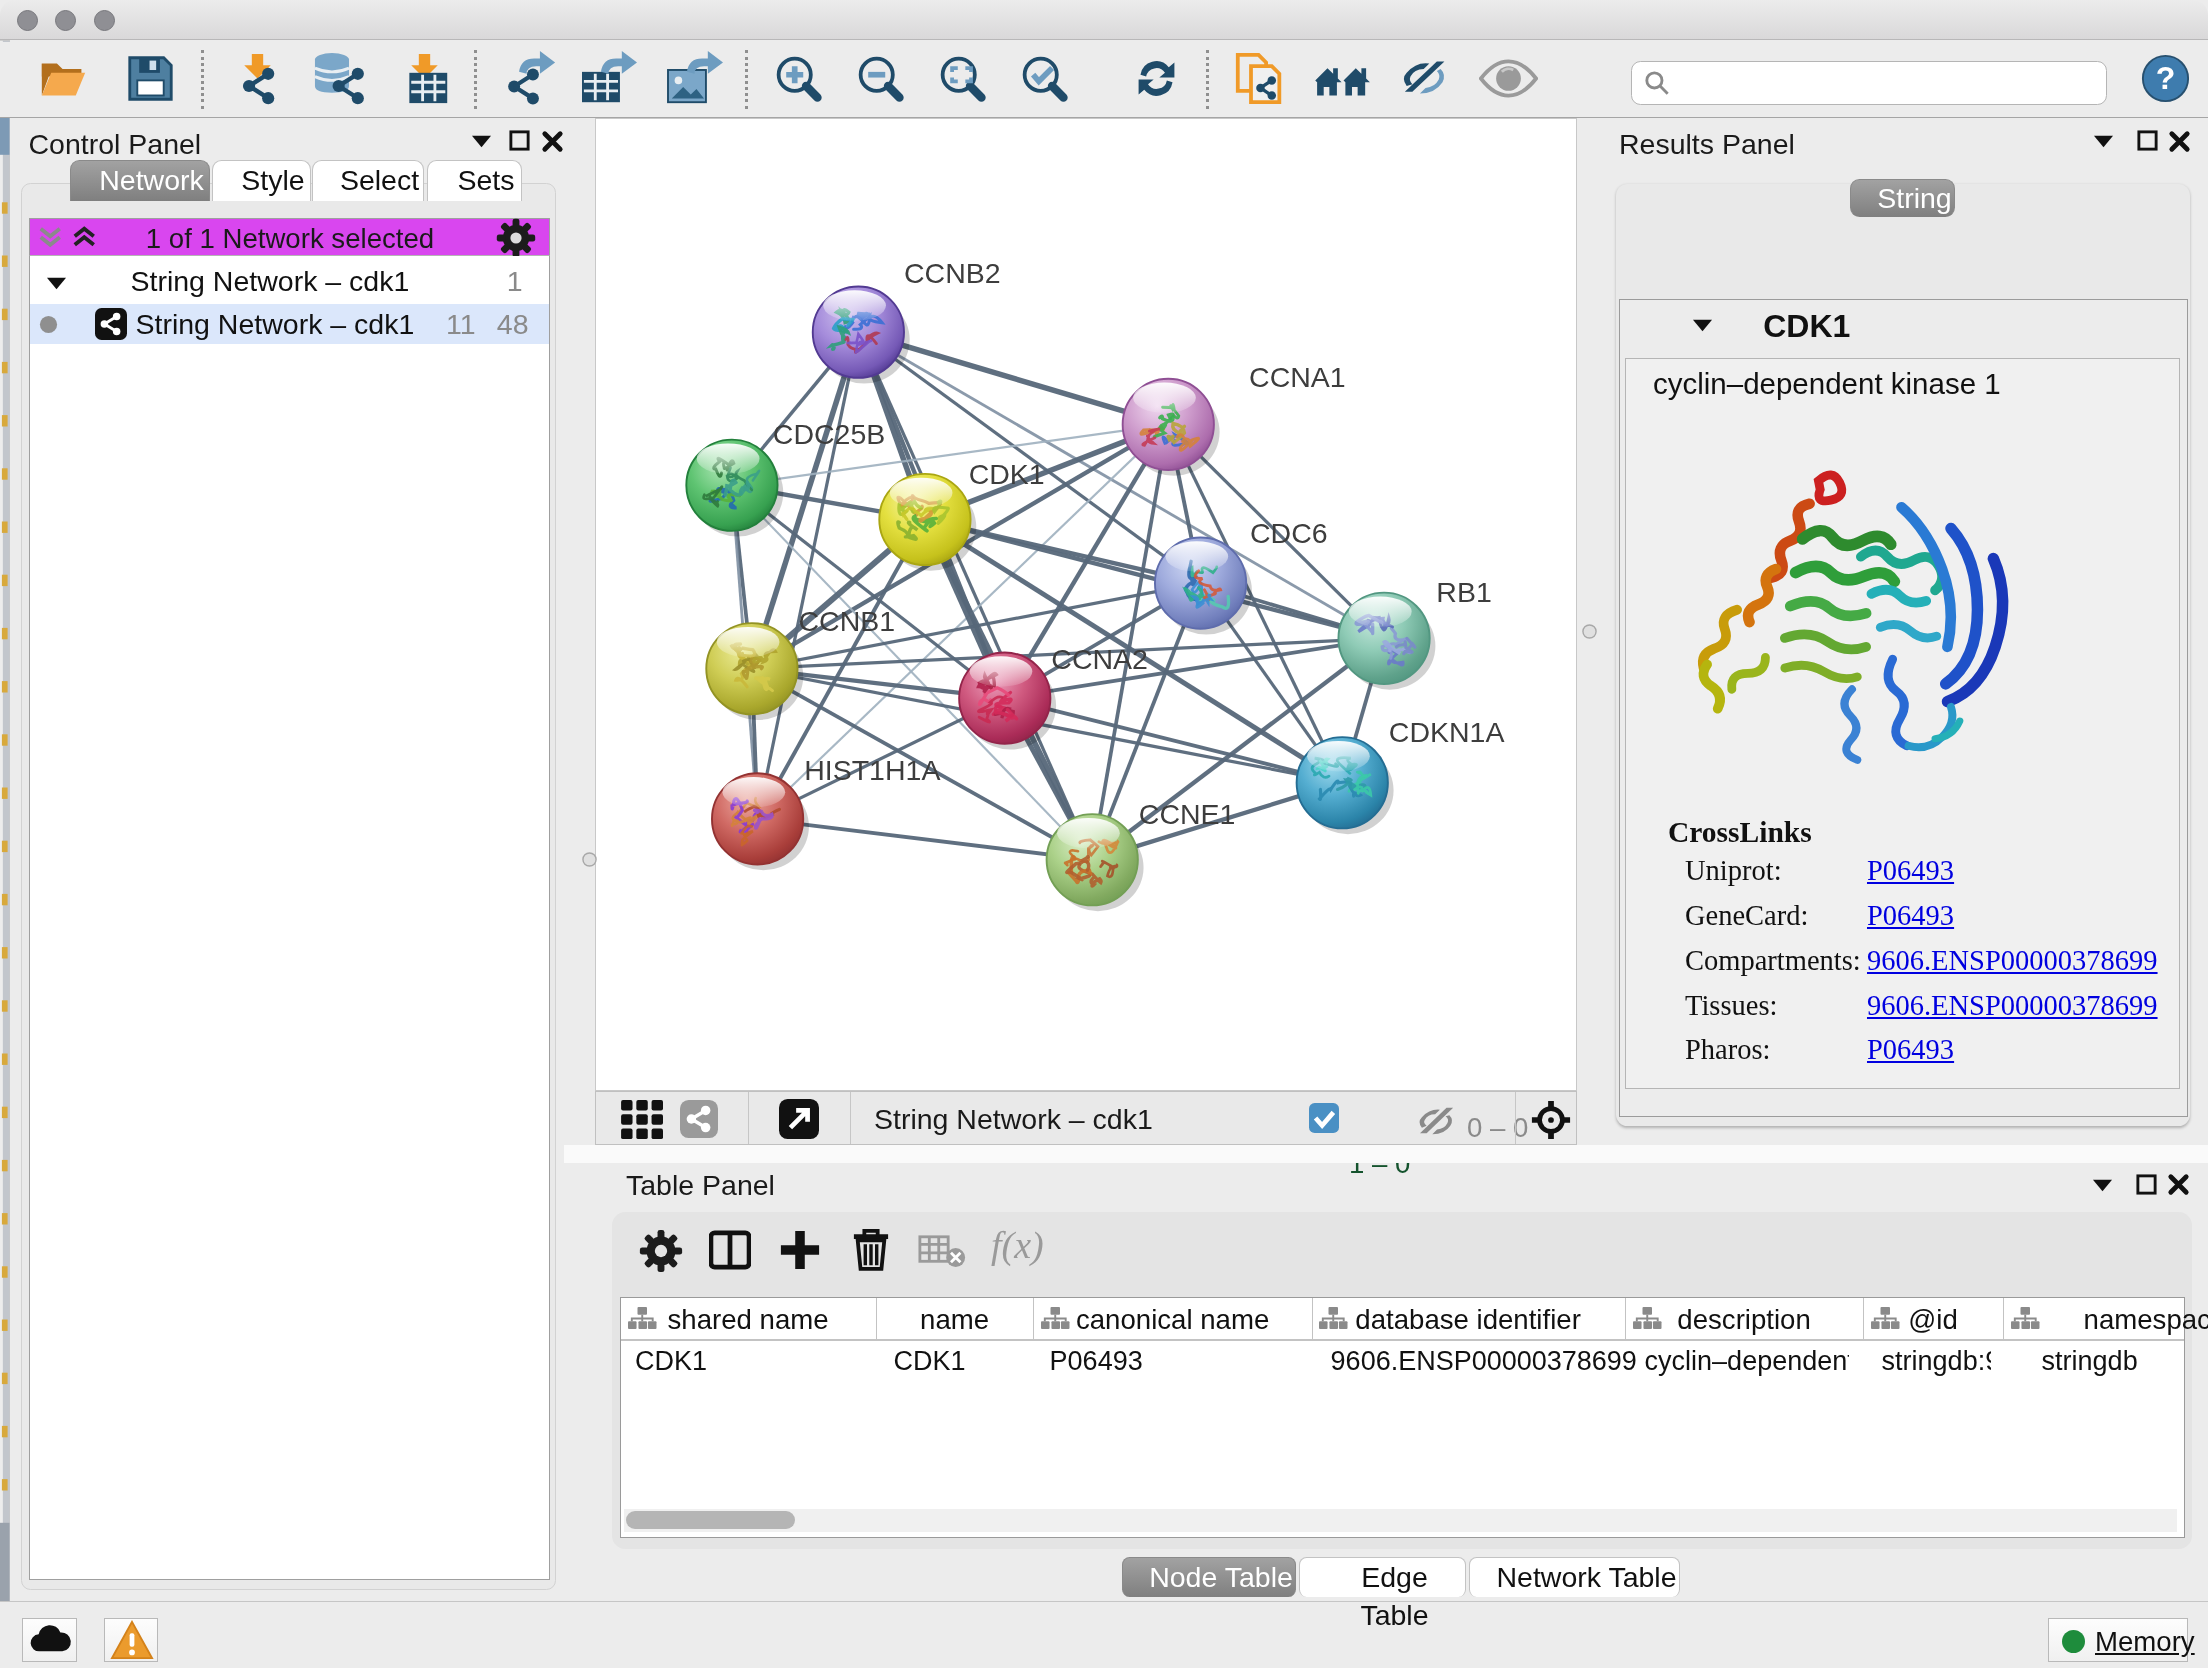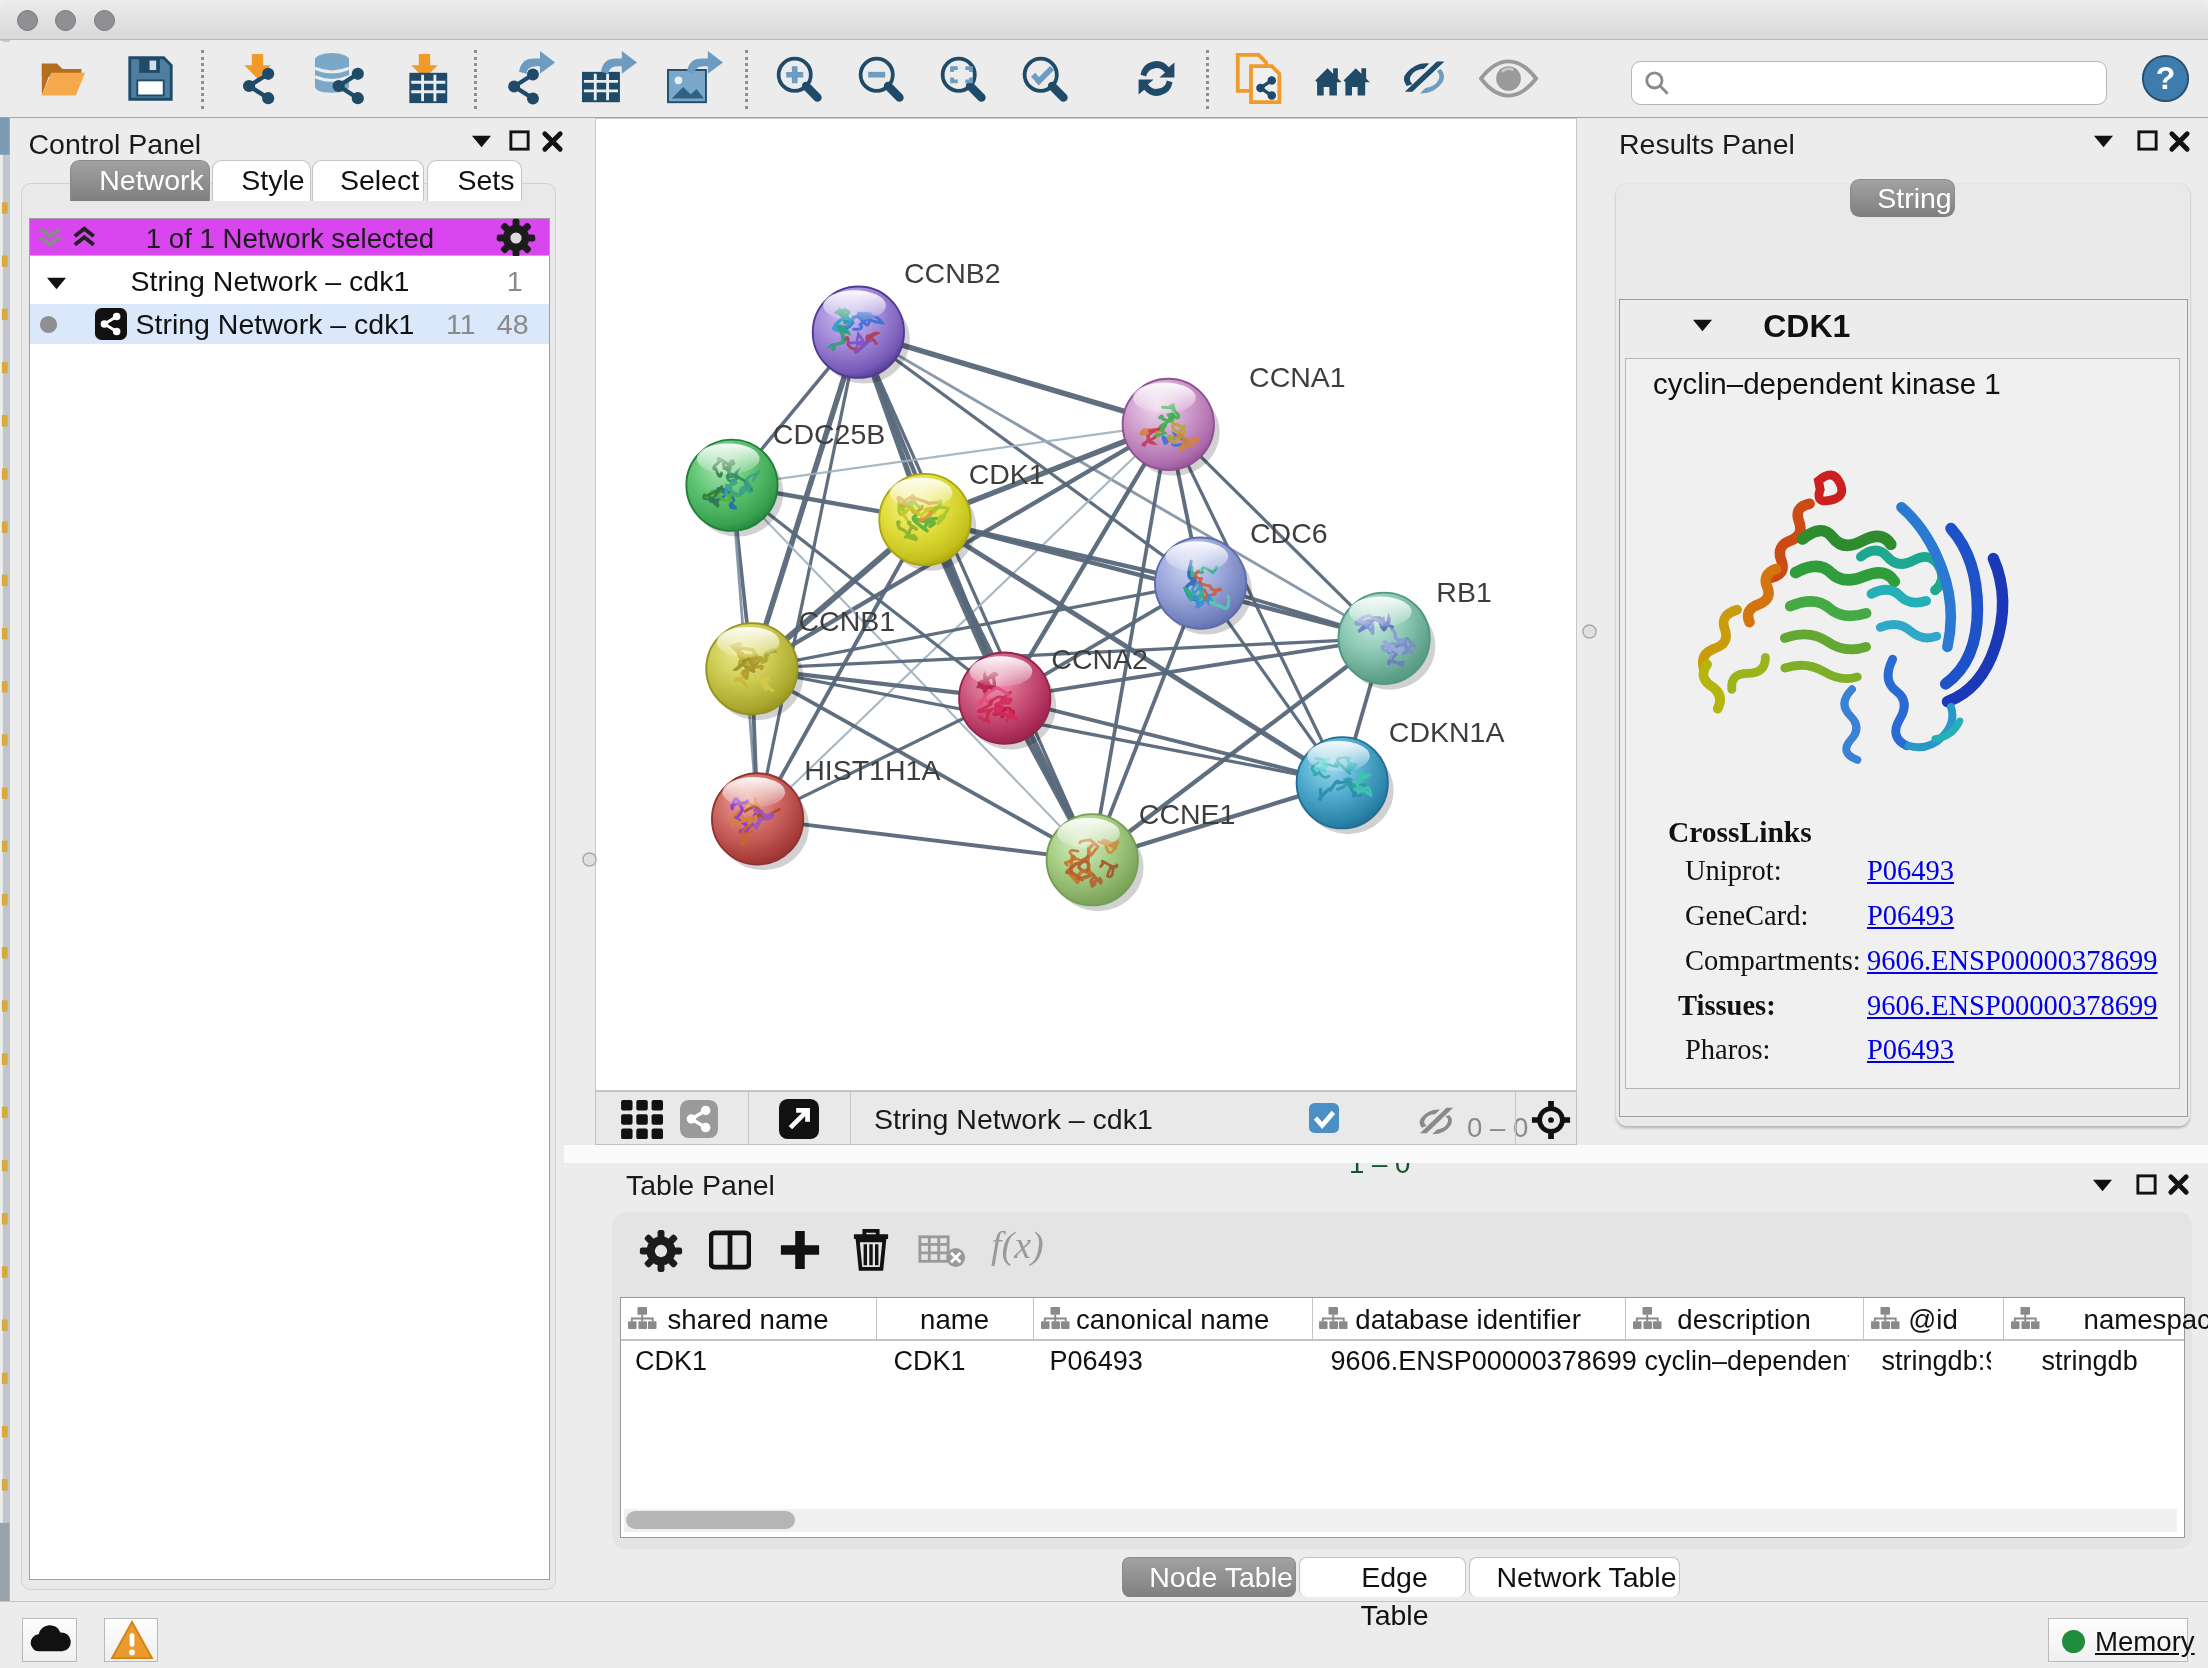--- a/index.html
+++ b/index.html
@@ -692,21 +692,21 @@
 <path d="M300 322 q20 -2 28 -20" stroke="#25b0b8" stroke-width="8"></path>
 </g>
 </svg></div>
         <div class="xlrow serif" style="left:42px;top:457px;font-weight:bold;font-size:29.5px;">CrossLinks</div>
         <div class="xlrow serif" style="left:59px;top:496px;">Uniprot:</div>
         <div class="xlrow serif" style="left:241px;top:496px;"><span class="lk">P06493</span></div>
         <div class="xlrow serif" style="left:59px;top:541px;">GeneCard:</div>
         <div class="xlrow serif" style="left:241px;top:541px;"><span class="lk">P06493</span></div>
         <div class="xlrow serif" style="left:59px;top:586px;font-family:Liberation Serif, serif;">Compartments:</div>
         <div class="xlrow serif" style="left:241px;top:586px;"><span class="lk">9606.ENSP00000378699</span></div>
-        <div class="xlrow serif" style="left:52px;top:631px;font-weight:bold;">Tissues:</div>
+        <div class="xlrow serif" style="left:59px;top:631px;">Tissues:</div>
         <div class="xlrow serif" style="left:241px;top:631px;"><span class="lk">9606.ENSP00000378699</span></div>
         <div class="xlrow serif" style="left:59px;top:675px;">Pharos:</div>
         <div class="xlrow serif" style="left:241px;top:675px;"><span class="lk">P06493</span></div>
       </div>
     </div>
   </div>
 </div>
 
 <div id="tablepanel" class="abs">
   <div class="abs phead" style="left:626px;top:17px;">Table Panel</div>

